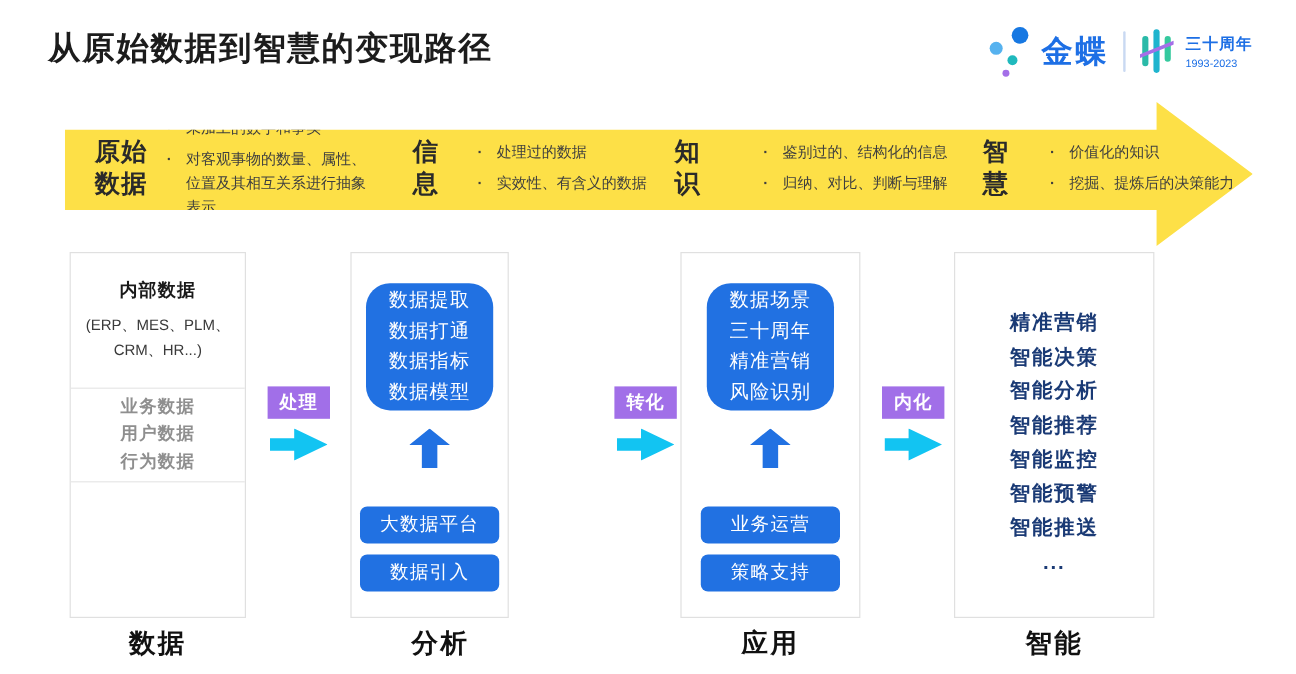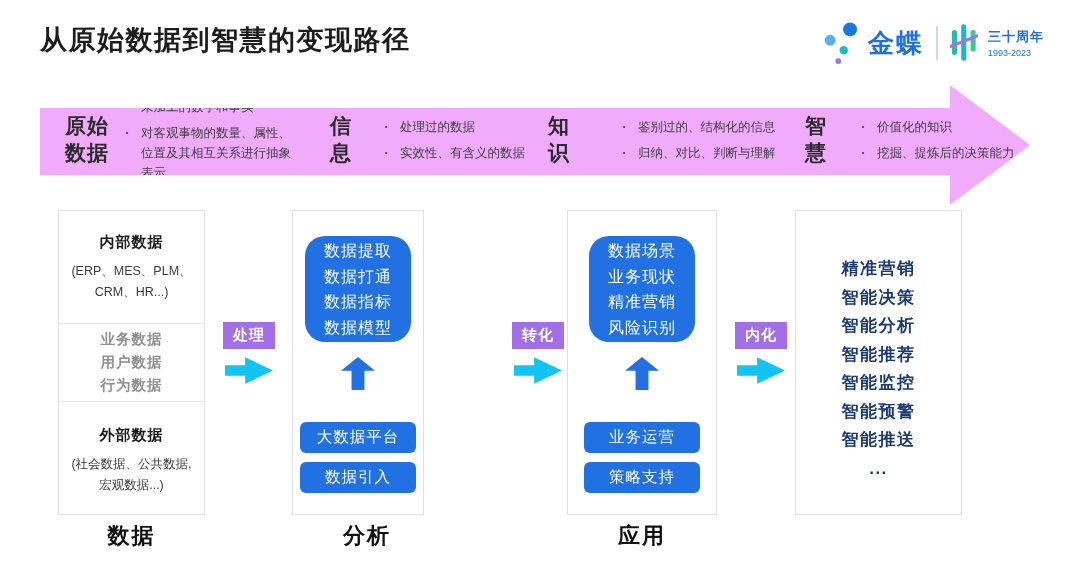--- a/index.html
+++ b/index.html
@@ -19,23 +19,22 @@
   .logo-dots{width:38px;height:52px;display:block;}
   .logo-brand{font-size:26px;font-weight:bold;color:#1d6fe5;letter-spacing:2px;margin-left:2px;}
   .logo-divider{width:2px;height:34px;background:#c9d9f2;border-radius:1px;margin:0 6px;}
   .logo-mark{width:28px;height:46px;display:block;}
   .logo-anniv{display:flex;flex-direction:column;justify-content:center;margin-left:4px;}
   .anniv-title{font-size:13px;font-weight:bold;color:#1d6fe5;letter-spacing:1px;}
   .anniv-years{font-size:9px;color:#1d6fe5;margin-top:2px;}
 
   
   .banner{
-    position:absolute;left:40px;top:85px;width:990px;height:120px;background:#f0abfc;
+    position:absolute;left:54px;top:85px;width:990px;height:120px;background:#fde047;
     clip-path:polygon(0 19.2%,91.9% 19.2%,91.9% 0%,100% 50%,91.9% 100%,91.9% 75%,0 75%);
-    font-family:Liberation Serif, serif;
   }
   .stage{position:absolute;top:20px;height:70px;display:flex;align-items:center;}
   .stage-title{
     font-size:21px;font-weight:bold;color:#2a2a2a;line-height:27px;
     letter-spacing:1px;white-space:pre-line;
   }
   .stage-bullets{list-style:none;margin:0;padding:0;}
   .stage-bullets li{
     position:relative;padding-left:18px;font-size:12.5px;color:#3f3f3f;line-height:20px;
   }
@@ -177,24 +176,20 @@
   <div class="col-box" id="col-data">
     <div class="c1-sec c1-top">
       <div class="c1-title">内部数据</div>
       <div class="c1-sub">(ERP、MES、PLM、CRM、HR...)</div>
     </div>
     <div class="c1-sec c1-mid">
       <div class="c1-gray">业务数据</div>
       <div class="c1-gray">用户数据</div>
       <div class="c1-gray">行为数据</div>
     </div>
-    <div class="c1-sec c1-bot">
-      <div class="c1-title">外部数据</div>
-      <div class="c1-sub">(社会数据、公共数据, 宏观数据...)</div>
-    </div>
   </div>
 
   <div class="connector" id="conn1">
     <div class="badge">处理</div>
     <div class="flow-arrow"></div>
   </div>
 
   <div class="col-box" id="col-analysis">
     <div class="bluebox">数据提取
 数据打通
@@ -205,21 +200,21 @@
     <div class="pill pill-2">数据引入</div>
   </div>
 
   <div class="connector" id="conn2">
     <div class="badge">转化</div>
     <div class="flow-arrow"></div>
   </div>
 
   <div class="col-box" id="col-application">
     <div class="bluebox">数据场景
-业务现状
+三十周年
 精准营销
 风险识别</div>
     <div class="uparrow"></div>
     <div class="pill pill-1">业务运营</div>
     <div class="pill pill-2">策略支持</div>
   </div>
 
   <div class="connector" id="conn3">
     <div class="badge">内化</div>
     <div class="flow-arrow"></div>
@@ -232,14 +227,15 @@
     <div class="intel-item">智能推荐</div>
     <div class="intel-item">智能监控</div>
     <div class="intel-item">智能预警</div>
     <div class="intel-item">智能推送</div>
     <div class="intel-item">...</div>
   </div>
 
   <div class="col-label" id="lab-data">数据</div>
   <div class="col-label" id="lab-analysis">分析</div>
   <div class="col-label" id="lab-application">应用</div>
+  <div class="col-label" id="lab-intelligence">智能</div>
 
 </div>
 
 </body></html>

